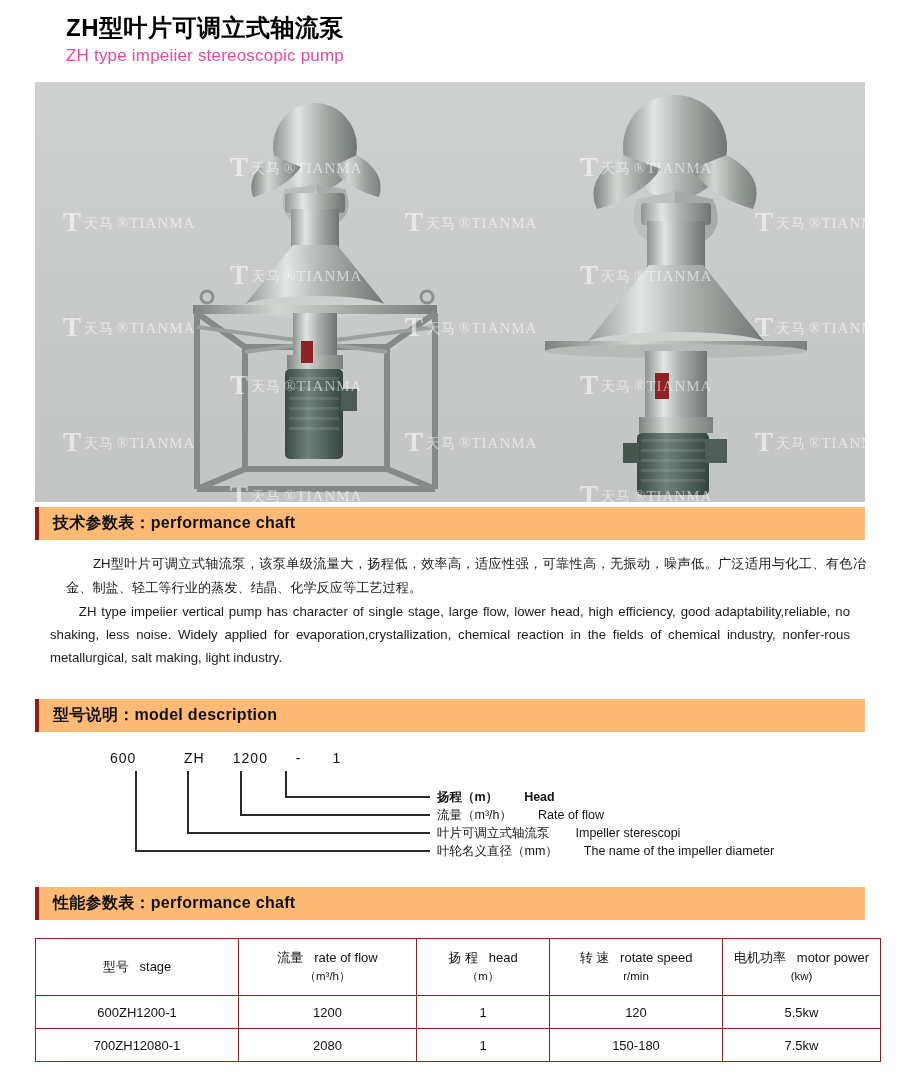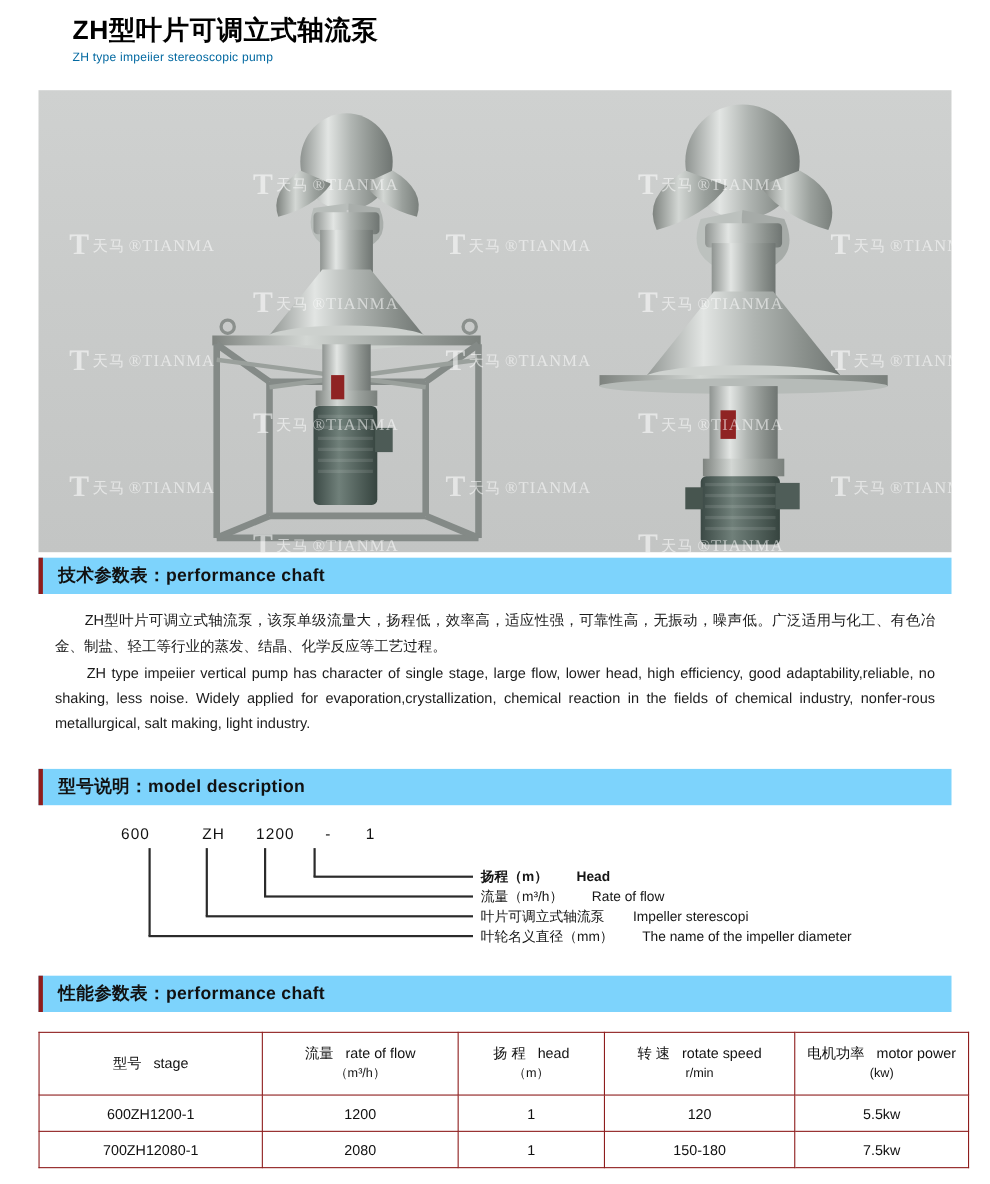--- a/index.html
+++ b/index.html
@@ -29,22 +29,22 @@
     top: 14px;
   }
   .title-cn {
     font-size: 24px;
     font-weight: bold;
     letter-spacing: 0.5px;
     color: #000;
     line-height: 1.15;
   }
   .title-en {
-    font-size: 11px;
-    color: #0369a1;
+    font-size: 17px;
+    color: #ec4899;
     margin-top: 4px;
     letter-spacing: 0.2px;
   }
 
   
   .photo-band {
     position: absolute;
     left: 35px;
     top: 82px;
     width: 830px;
@@ -84,21 +84,21 @@
   
   #pump-left { left: 100px; top: 15px; width: 360px; height: 400px; }
   #pump-right { left: 470px; top: 5px; width: 340px; height: 420px; }
 
   
   .sec-head {
     position: absolute;
     left: 35px;
     width: 830px;
     height: 33px;
-    background: #7dd3fc;
+    background: #fdba74;
     border-left: 4px solid #8e1d1d;
     box-sizing: border-box;
     display: flex;
     align-items: center;
   }
   .sec-head .label {
     padding-left: 14px;
     font-size: 16px;
     font-weight: bold;
     color: #111;
@@ -112,21 +112,21 @@
   
   .para {
     position: absolute;
     left: 50px;
     width: 800px;
     font-size: 13.2px;
     line-height: 1.85;
     color: #1b1b1b;
     text-align: justify;
   }
-  #para-cn { top: 552px; }
+  #para-cn { top: 552px; margin-left: 16px; }
   #para-en { top: 600px; line-height: 1.75; }
 
   
   .model-dia {
     position: absolute;
     left: 35px;
     top: 745px;
     width: 830px;
     height: 135px;
   }

